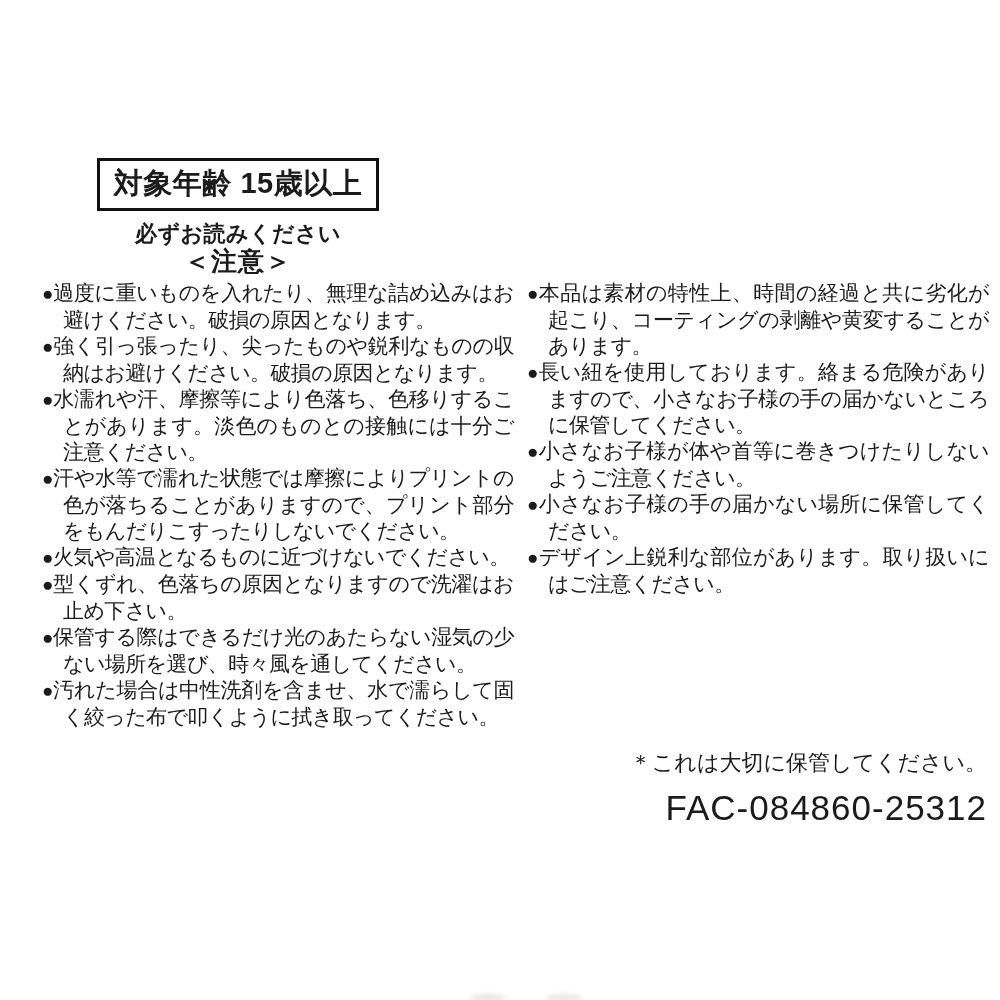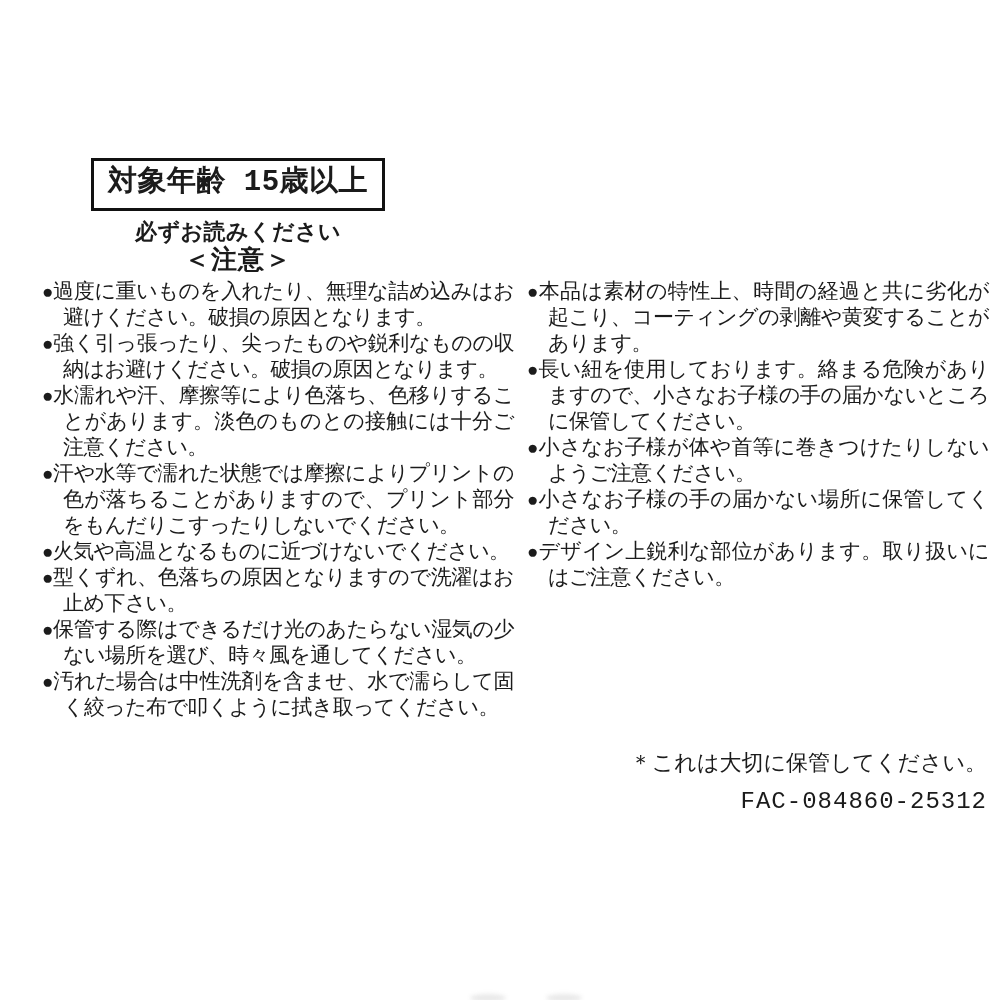--- a/index.html
+++ b/index.html
@@ -6,21 +6,21 @@
     margin: 0;
     padding: 0;
     background: #ffffff;
   }
   .sheet {
     position: relative;
     width: 1000px;
     height: 1000px;
     background: #ffffff;
     overflow: hidden;
-    font-family: Liberation Mono, monospace;
+    font-family: Liberation Sans, sans-serif;
     color: #1b1b1b;
   }
   
   .header {
     position: absolute;
     left: 0;
     top: 158px;
     width: 476px;
     display: flex;
     flex-direction: column;
@@ -82,21 +82,21 @@
     text-align: right;
   }
   .keep-note {
     font-size: 22px;
     font-weight: 500;
     letter-spacing: 0px;
     white-space: nowrap;
   }
   .product-code {
     margin-top: 10px;
-    font-size: 24px;
+    font-size: 35px;
     font-weight: 500;
     letter-spacing: 1px;
     white-space: nowrap;
   }
   
   .bottom-fragment {
     position: absolute;
     bottom: -4px;
     left: 470px;
     width: 130px;

